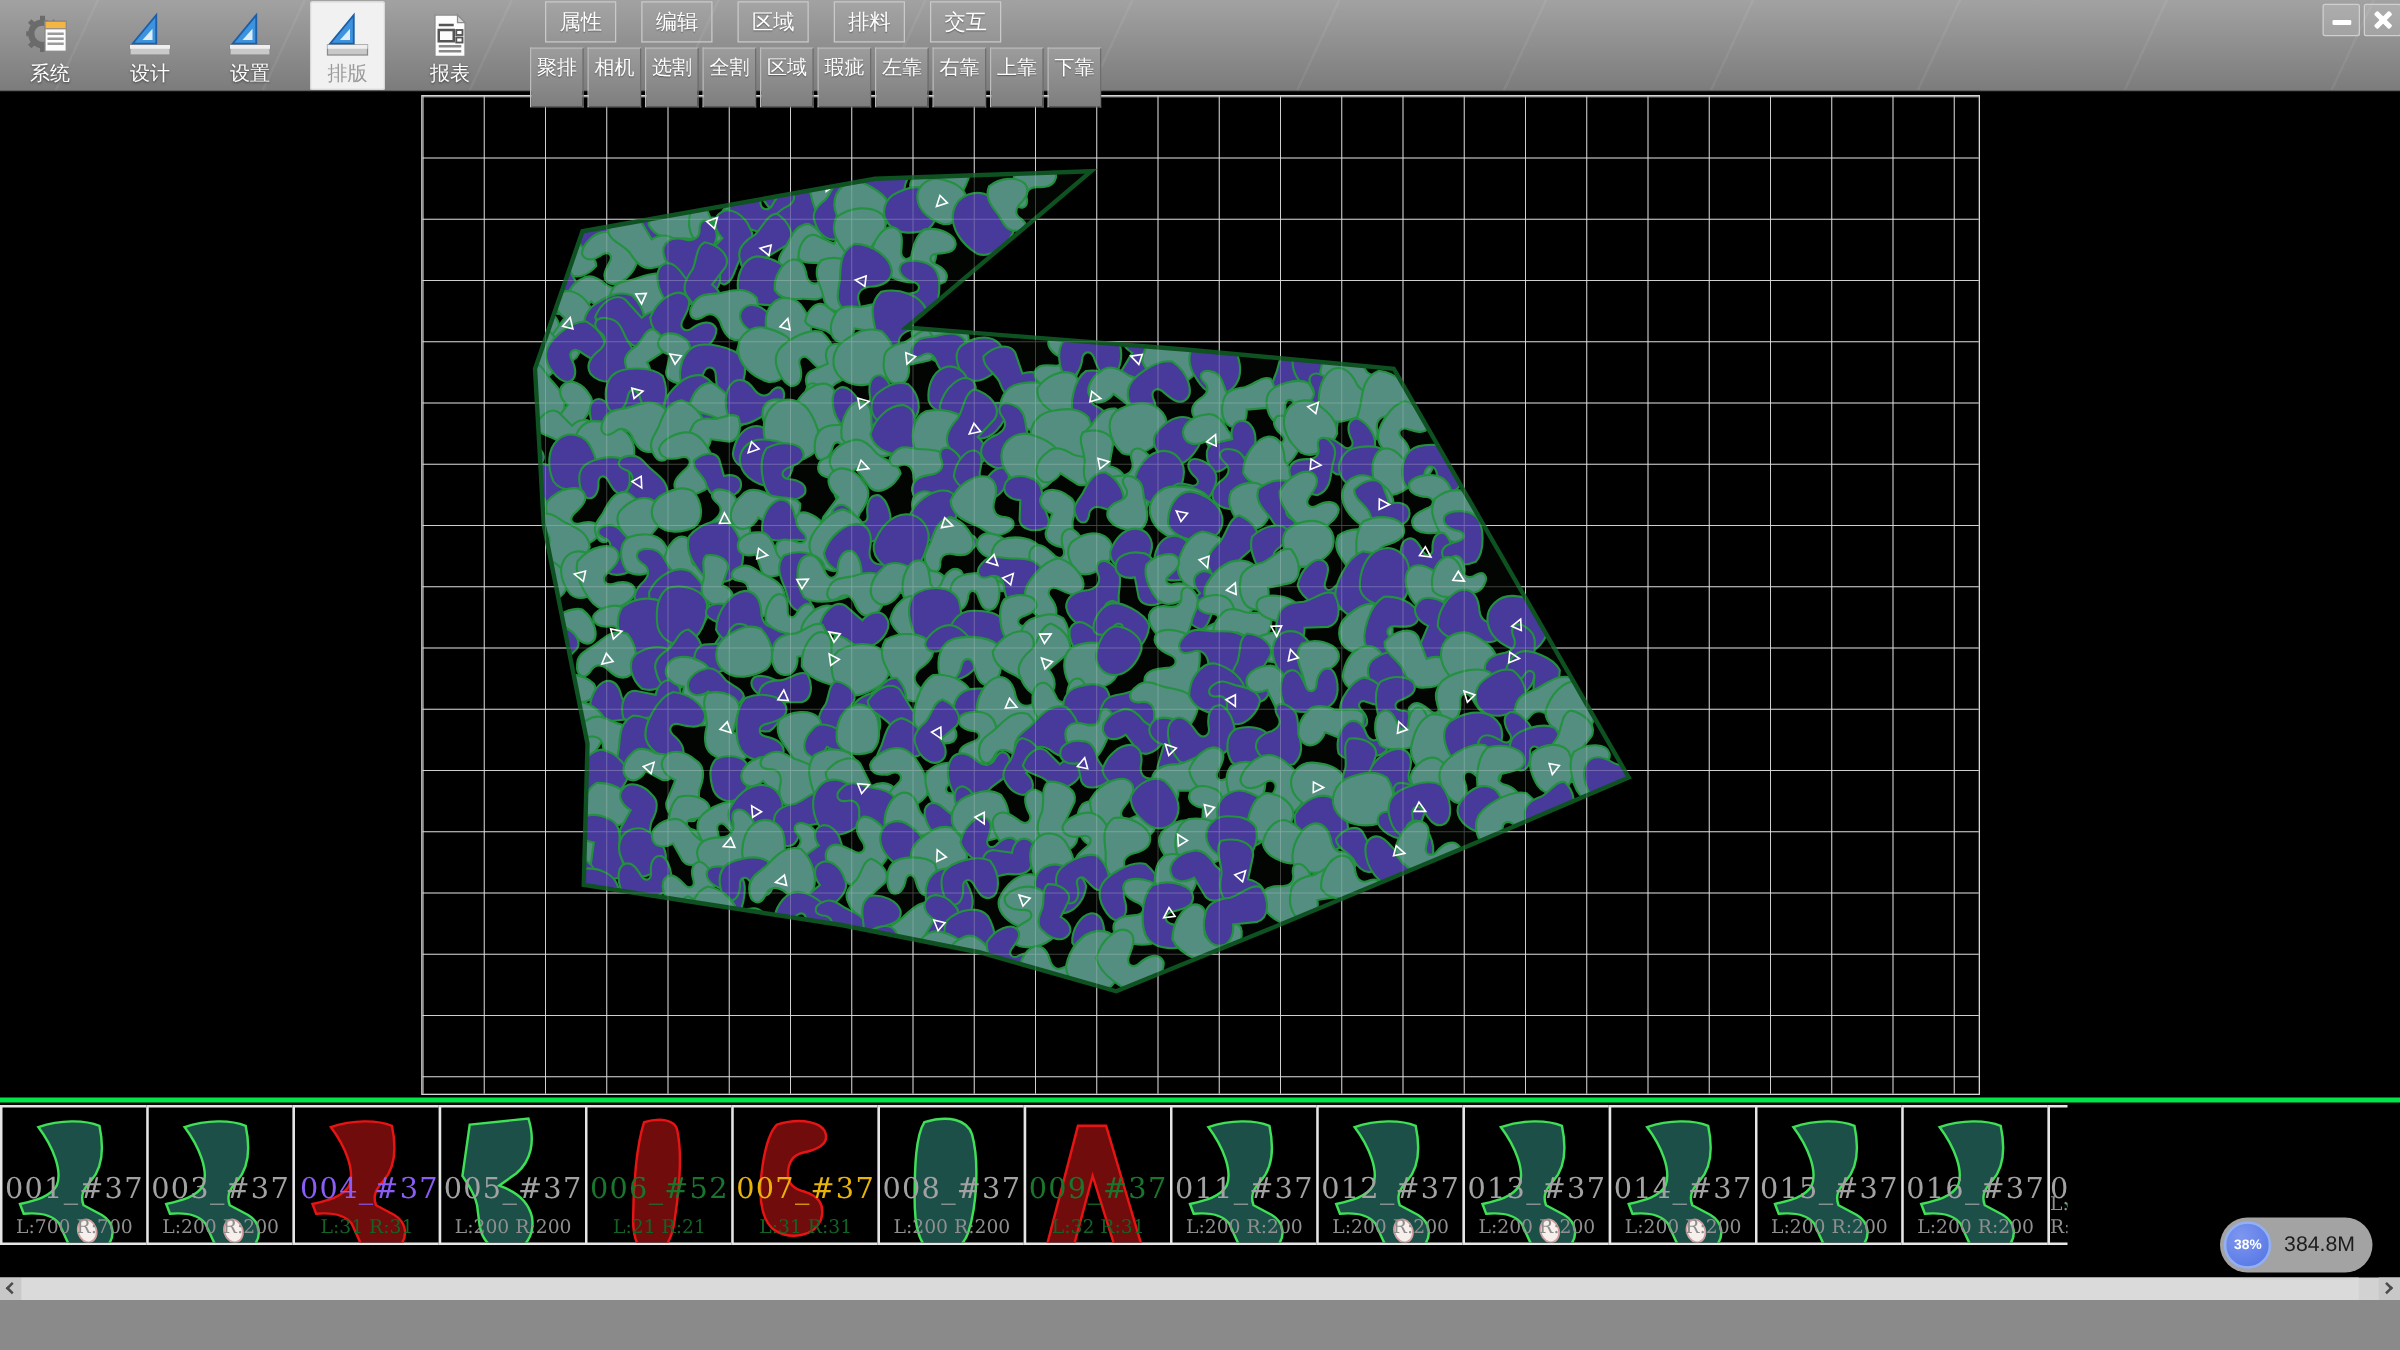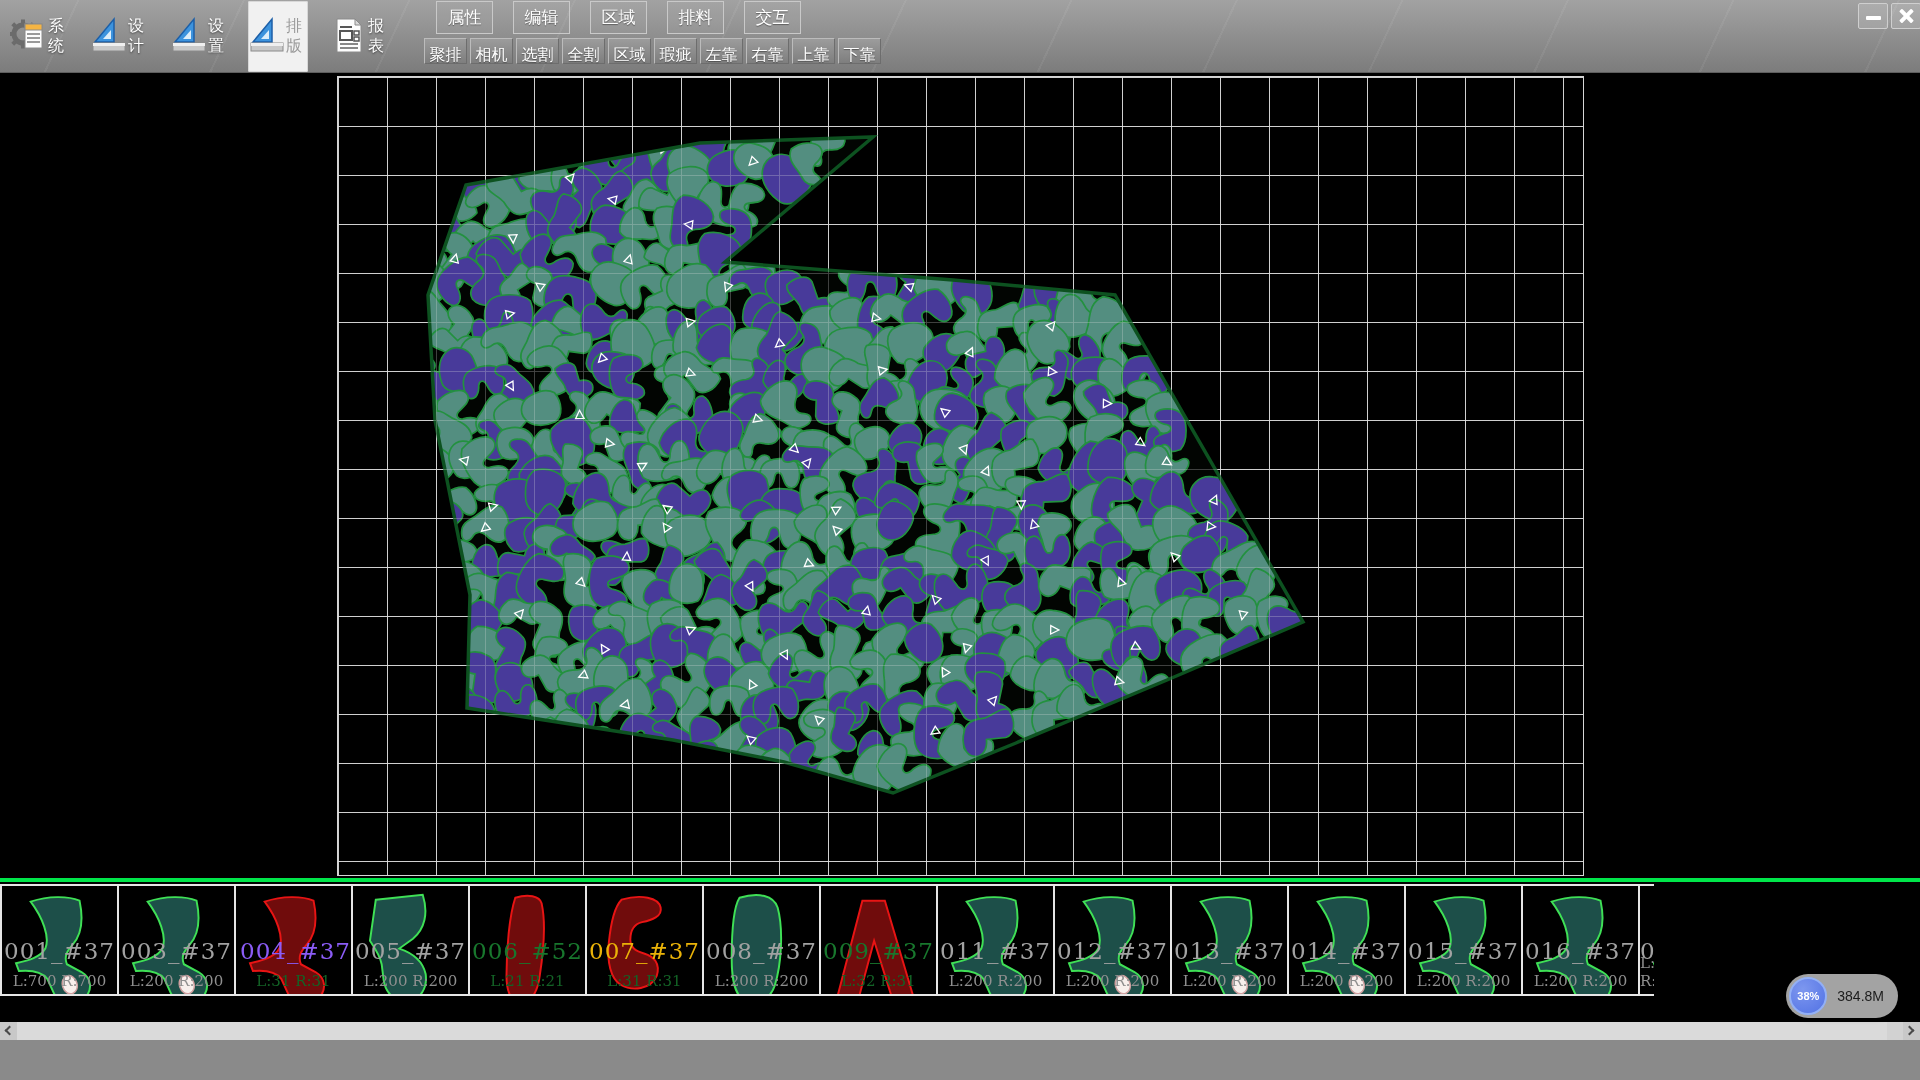--- a/index.html
+++ b/index.html
@@ -8,31 +8,31 @@
   #app { position:relative; width:1920px; height:1080px; }
 
   
   #header { position:absolute; left:0; top:0; width:1920px; height:73px;
     background:linear-gradient(#a2a2a2,#7c7c7c);
     border-bottom:1px solid #5e5e5e; z-index:10; }
   #header .scratches { position:absolute; inset:0; pointer-events:none;
     background:repeating-linear-gradient(115deg, transparent 0 70px,
       rgba(255,255,255,.06) 70px 72px, transparent 72px 150px); }
   .bigbtn { position:absolute; top:1px; height:71px; width:60px;
-    display:flex; flex-direction:row; align-items:center; justify-content:flex-end;
+    display:flex; flex-direction:column; align-items:center; justify-content:flex-end;
     padding-bottom:2px; border-radius:2px; cursor:default; }
   .bigbtn .ic { width:40px; height:42px; display:flex; align-items:center; justify-content:center; }
   .bigbtn .lbl { font-size:16px; color:#fff; text-shadow:0 1px 2px rgba(0,0,0,.55); line-height:20px; }
   .bigbtn.active { background:#f1f1f1; box-shadow:inset 0 0 0 1px #d8d8d8; }
   .bigbtn.active .lbl { color:#9a9a9a; text-shadow:none; }
   .menutab { position:absolute; top:1px; height:33px; width:57px;
     border:1px solid #c9c9c9; background:rgba(255,255,255,0.04);
     color:#fff; font-size:17px; text-align:center; line-height:31px;
     text-shadow:0 1px 1px rgba(0,0,0,.4); }
-  .toolbtn { position:absolute; top:38px; height:26px; width:43px;
+  .toolbtn { position:absolute; top:38px; height:48px; width:43px;
     background:linear-gradient(#9c9c9c,#7e7e7e);
     border:1px solid; border-color:#bcbcbc #6d6d6d #6d6d6d #bcbcbc;
     color:#fff; font-size:16px; text-align:center; line-height:31px;
     text-shadow:0 1px 1px rgba(0,0,0,.4); }
   .winbtn { position:absolute; top:3px; width:30px; height:26px;
     background:rgba(255,255,255,.14); border:1px solid #cfcfcf; border-radius:2px; }
   .winbtn .bar { position:absolute; left:7px; top:12px; width:15px; height:4px; background:#fff; border-radius:1px; }
   .winbtn .x1,.winbtn .x2 { position:absolute; left:6px; top:10px; width:17px; height:4px; background:#fff; border-radius:1px; }
   .winbtn .x1 { transform:rotate(45deg); } .winbtn .x2 { transform:rotate(-45deg); }
 
@@ -62,21 +62,21 @@
   .tile.partial { width:16px; border-right:none; }
 
   
   #membadge { position:absolute; right:22px; top:974px; height:44px; z-index:20;
     background:#a3a3a3; border-radius:22px; display:flex; align-items:center;
     box-shadow:0 1px 5px rgba(0,0,0,.35); padding-right:14px; }
   #membadge .pct { width:38px; height:38px; margin:3px; border-radius:50%;
     background:radial-gradient(circle at 35% 30%, #7d97ef, #5272e4);
     border:2px solid #93b0f5; color:#fff; font-size:11px; font-weight:bold;
     display:flex; align-items:center; justify-content:center; }
-  #membadge .mem { font-size:14px; color:#1c1c1c; margin-left:7px; }
+  #membadge .mem { font-size:17px; color:#1c1c1c; margin-left:7px; }
 
   
   #hscroll { position:absolute; left:0; top:1022px; width:1920px; height:18px; background:#d2d2d2; }
   #hscroll .thumb { position:absolute; left:17px; top:0; width:1870px; height:18px; background:#dadada; }
   .sbtn { position:absolute; top:0; width:17px; height:18px; background:#c8c8c8; }
   .chev { position:absolute; top:5px; width:7px; height:7px; border-left:2px solid #4a4a4a; border-bottom:2px solid #4a4a4a; }
   .chev.left  { left:6px; transform:rotate(45deg); }
   .chev.right { left:3px; transform:rotate(-135deg); }
   #footer { position:absolute; left:0; top:1040px; width:1920px; height:40px; background:#8a8a8a; }
 </style>

